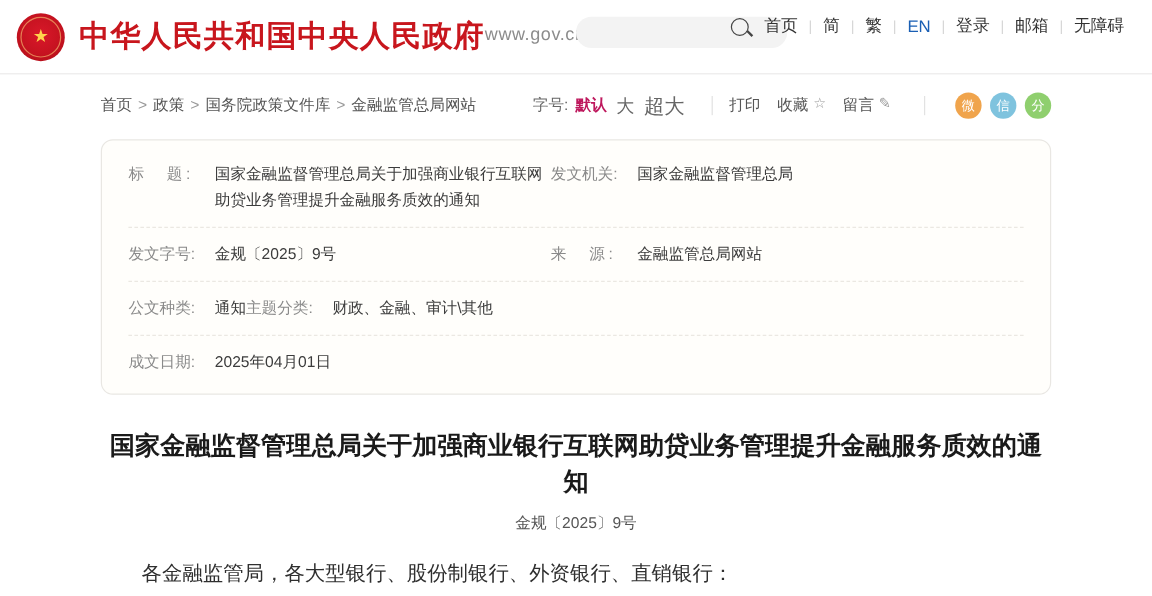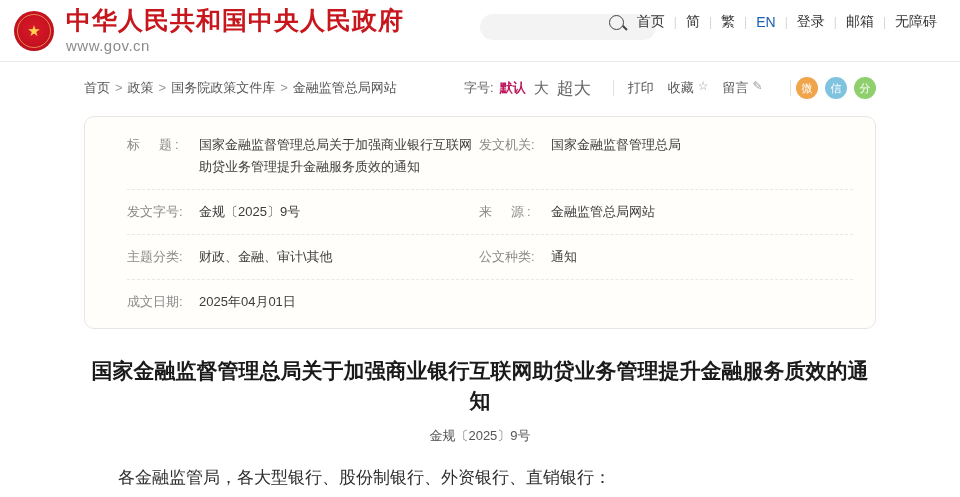--- a/index.html
+++ b/index.html
@@ -39,21 +39,21 @@
   }
   .emblem .ring {
     position: absolute;
     left: 3px; top: 3px; right: 3px; bottom: 3px;
     border: 1px solid rgba(255,220,130,.55);
     border-radius: 50%;
   }
   .brand {
     margin-left: 12px;
     display: flex;
-    flex-direction: column;
+    flex-direction: row;
     justify-content: center;
   }
   .brand-title {
     font-family: "Liberation Serif", serif;
     font-weight: bold;
     font-size: 25px;
     color: #c8161d;
     letter-spacing: 1px;
     line-height: 1.1;
   }
@@ -130,21 +130,21 @@
     align-items: center;
     font-size: 13px;
     color: #555;
     position: relative;
   }
   .crumb a { color: #555; text-decoration: none; }
   .crumb .sepc { margin: 0 5px; color: #999; }
 
   .toolbar {
     position: absolute;
-    left: 380px;
+    left: 360px;
     top: 0;
     height: 52px;
     display: flex;
     align-items: center;
     font-size: 13px;
     color: #555;
     gap: 0;
   }
   .toolbar .label { color: #666; margin-right: 6px; }
   .fs-opt { margin-right: 8px; color: #666; cursor: pointer; }
@@ -182,21 +182,20 @@
     background: #fffefb;
     padding: 6px 22px 4px 22px;
     margin-top: 2px;
   }
   .meta-row {
     display: flex;
     border-bottom: 1px dashed #ebe8e2;
     padding: 11px 0;
     font-size: 13px;
     line-height: 1.7;
-    margin-left: 20px;
   }
   .meta-row:last-child { border-bottom: none; }
   .meta-cell { display: flex; }
   .meta-cell.left { width: 352px; }
   .meta-key {
     color: #8a8a8a;
     width: 72px;
     flex: none;
     letter-spacing: 3px;
   }
@@ -312,27 +311,27 @@
       <div class="meta-cell left">
         <span class="meta-key wide">发文字号:</span>
         <span class="meta-val">金规〔2025〕9号</span>
       </div>
       <div class="meta-cell">
         <span class="meta-key">来　源:</span>
         <span class="meta-val">金融监管总局网站</span>
       </div>
     </div>
     <div class="meta-row">
+      <div class="meta-cell">
+        <span class="meta-key wide">公文种类:</span>
+        <span class="meta-val">通知</span>
+      </div>
       <div class="meta-cell left">
         <span class="meta-key wide">主题分类:</span>
         <span class="meta-val">财政、金融、审计\其他</span>
-      </div>
-      <div class="meta-cell">
-        <span class="meta-key wide">公文种类:</span>
-        <span class="meta-val">通知</span>
       </div>
     </div>
     <div class="meta-row">
       <div class="meta-cell left">
         <span class="meta-key wide">成文日期:</span>
         <span class="meta-val">2025年04月01日</span>
       </div>
     </div>
   </div>
 

